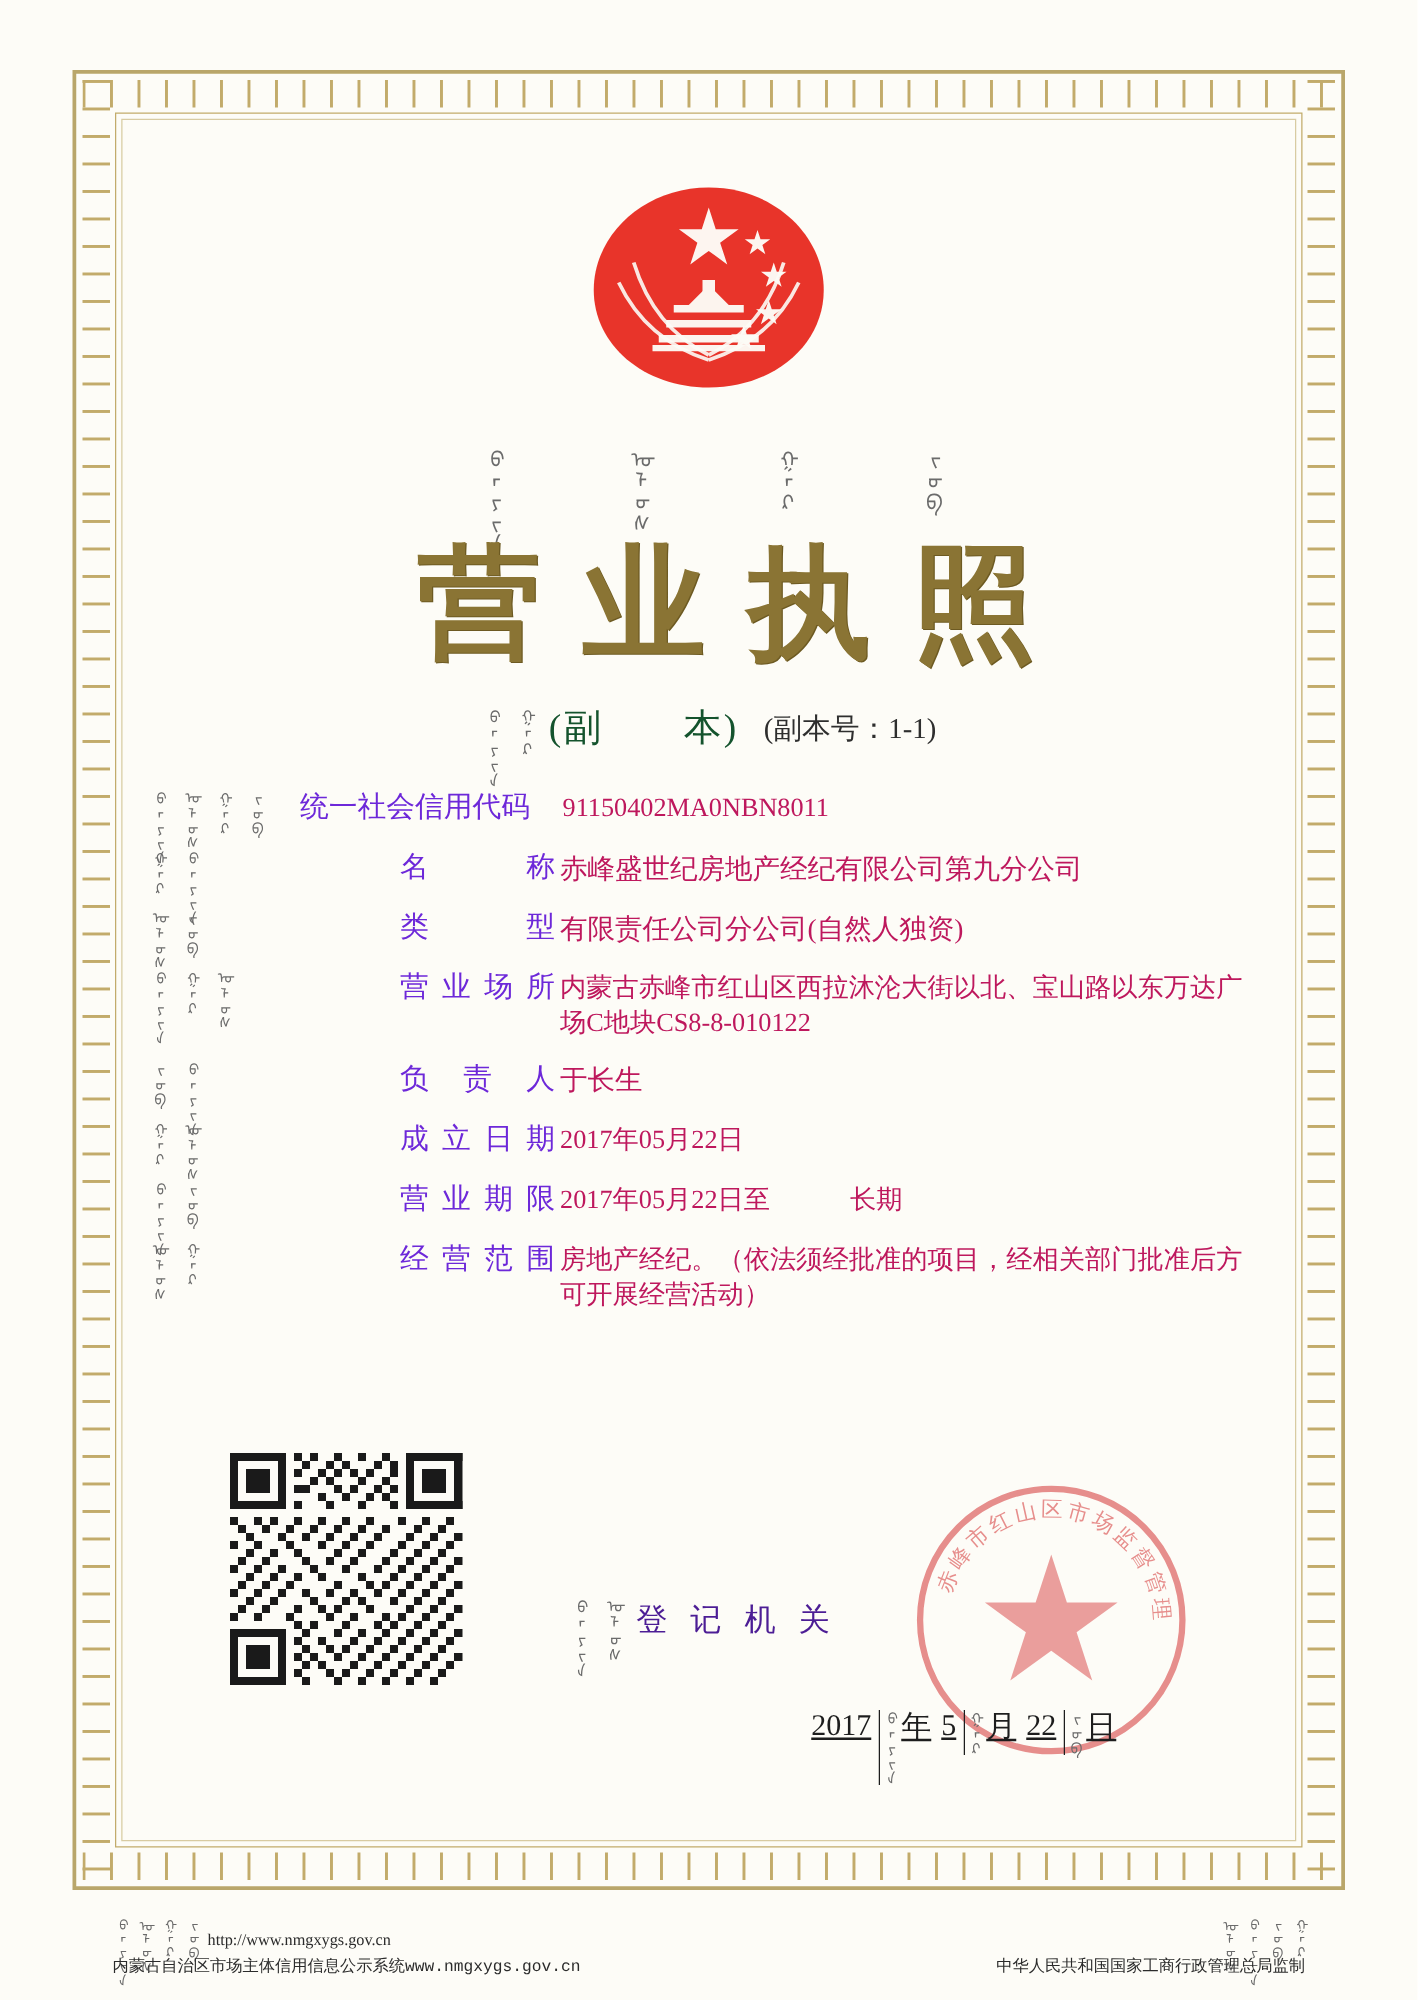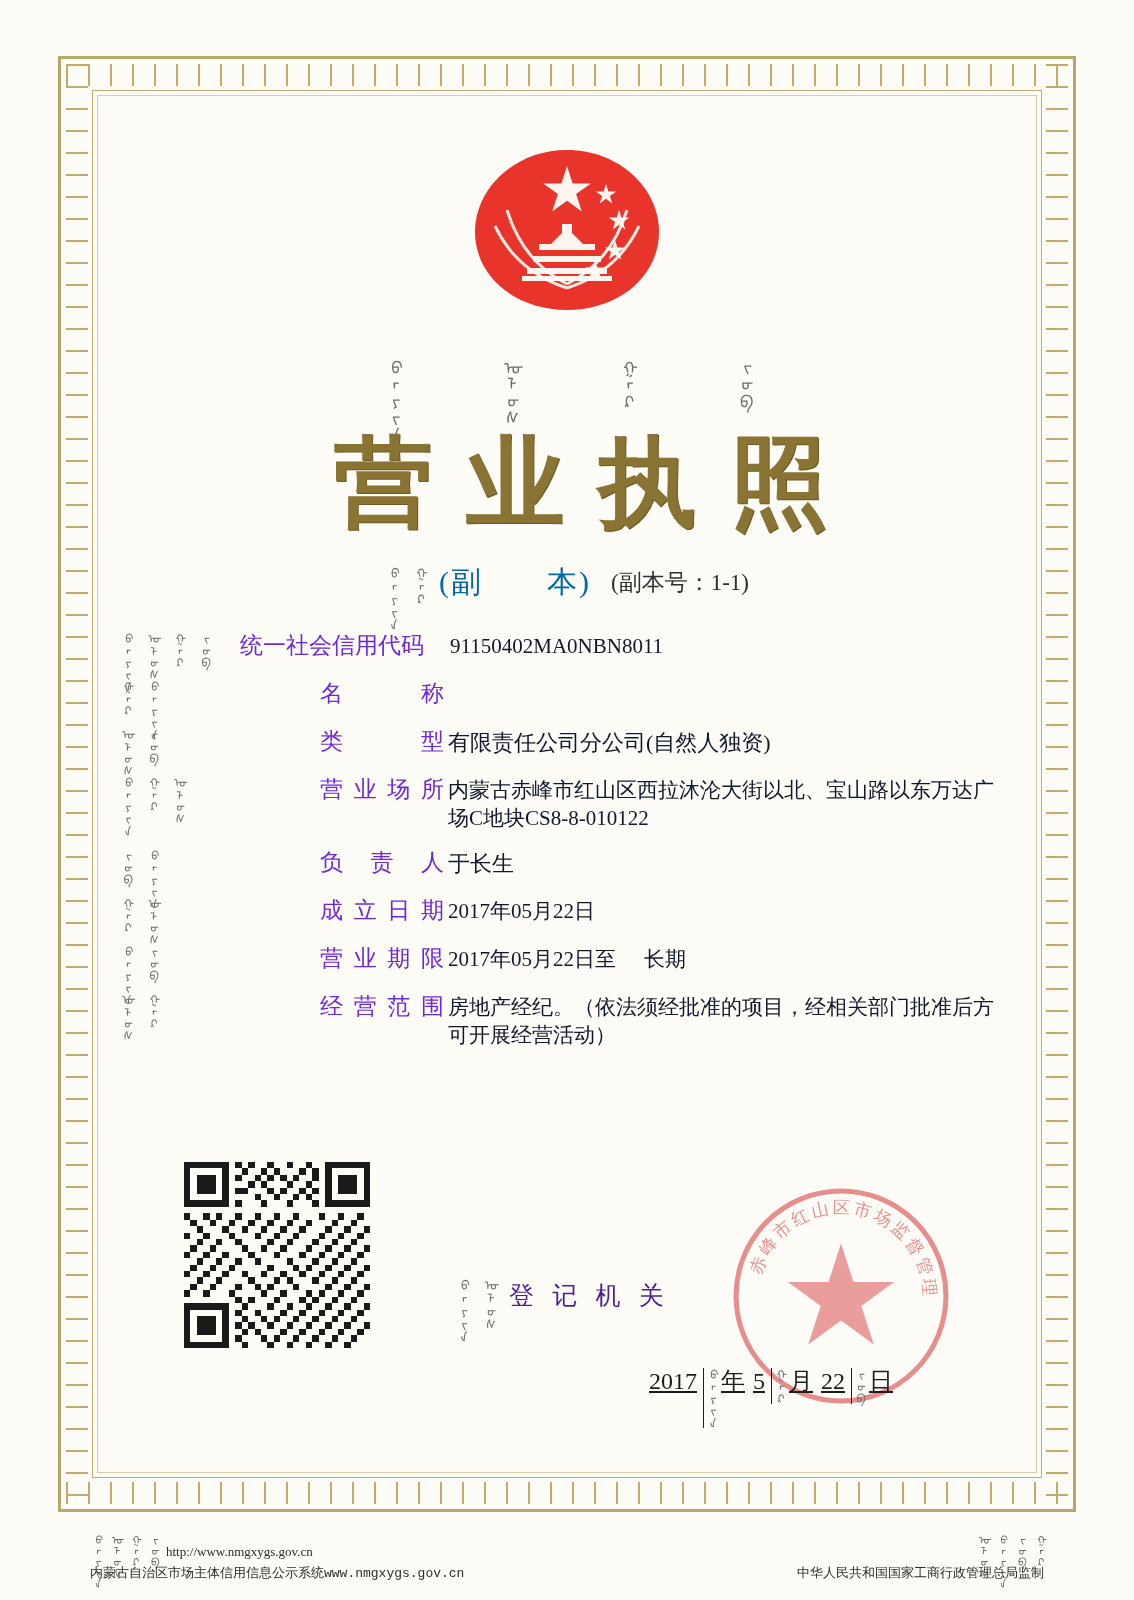--- a/index.html
+++ b/index.html
@@ -114,21 +114,21 @@
     display: flex;
     justify-content: center;
     align-items: center;
     gap: 8px;
     color: #3a3a3a;
   }
   .subtitle-row .mong { font-size: 13px; height: 34px; margin-right: 6px; }
   .subtitle-main {
     font-size: 30px;
     letter-spacing: 2px;
-    color: #0369a1;
+    color: #14532d;
   }
   .subtitle-no {
     font-size: 23px;
     margin-left: 12px;
     color: #2e2e2e;
   }
 
   
   .fields {
     position: absolute;
@@ -159,27 +159,27 @@
     letter-spacing: 0;
     display: flex;
     justify-content: space-between;
     padding-right: 4px;
     box-sizing: border-box;
   }
   .field-label span { display: inline-block; }
   .field-value {
     flex: 1;
     font-size: 21px;
-    color: #0f172a;
+    color: #be185d;
     line-height: 1.35;
     padding-top: 2px;
     word-break: break-all;
   }
   .field-value.big { font-size: 22px; }
-  .value-suffix { margin-left: 28px; font-family: Liberation Serif, serif; }
+  .value-suffix { margin-left: 64px; font-family: Liberation Serif, serif; }
 
   .code-row .field-label {
     flex: 0 0 210px;
     width: 210px;
     letter-spacing: 0;
     display: block;
   }
   .code-row .field-mong { width: 120px; flex: 0 0 120px; }
   .code-row .field-value { font-family: "Liberation Serif", serif; font-size: 21px; }
 
@@ -327,20 +327,21 @@
 
     <div class="field-row">
       <div class="field-mong">
         <span class="mong">ᠭᠡᠷ</span>
         <span class="mong">ᠪᠠᠶᠢᠨ</span>
       </div>
       <div class="field-label">
         <span>名</span>
         <span>称</span>
       </div>
+      <div class="field-value big">赤峰盛世纪房地产经纪有限公司第九分公司</div>
     </div>
 
     <div class="field-row">
       <div class="field-mong">
         <span class="mong">ᠤᠯᠤᠰ</span>
         <span class="mong">ᠵᠥᠪ</span>
       </div>
       <div class="field-label">
         <span>类</span>
         <span>型</span>

